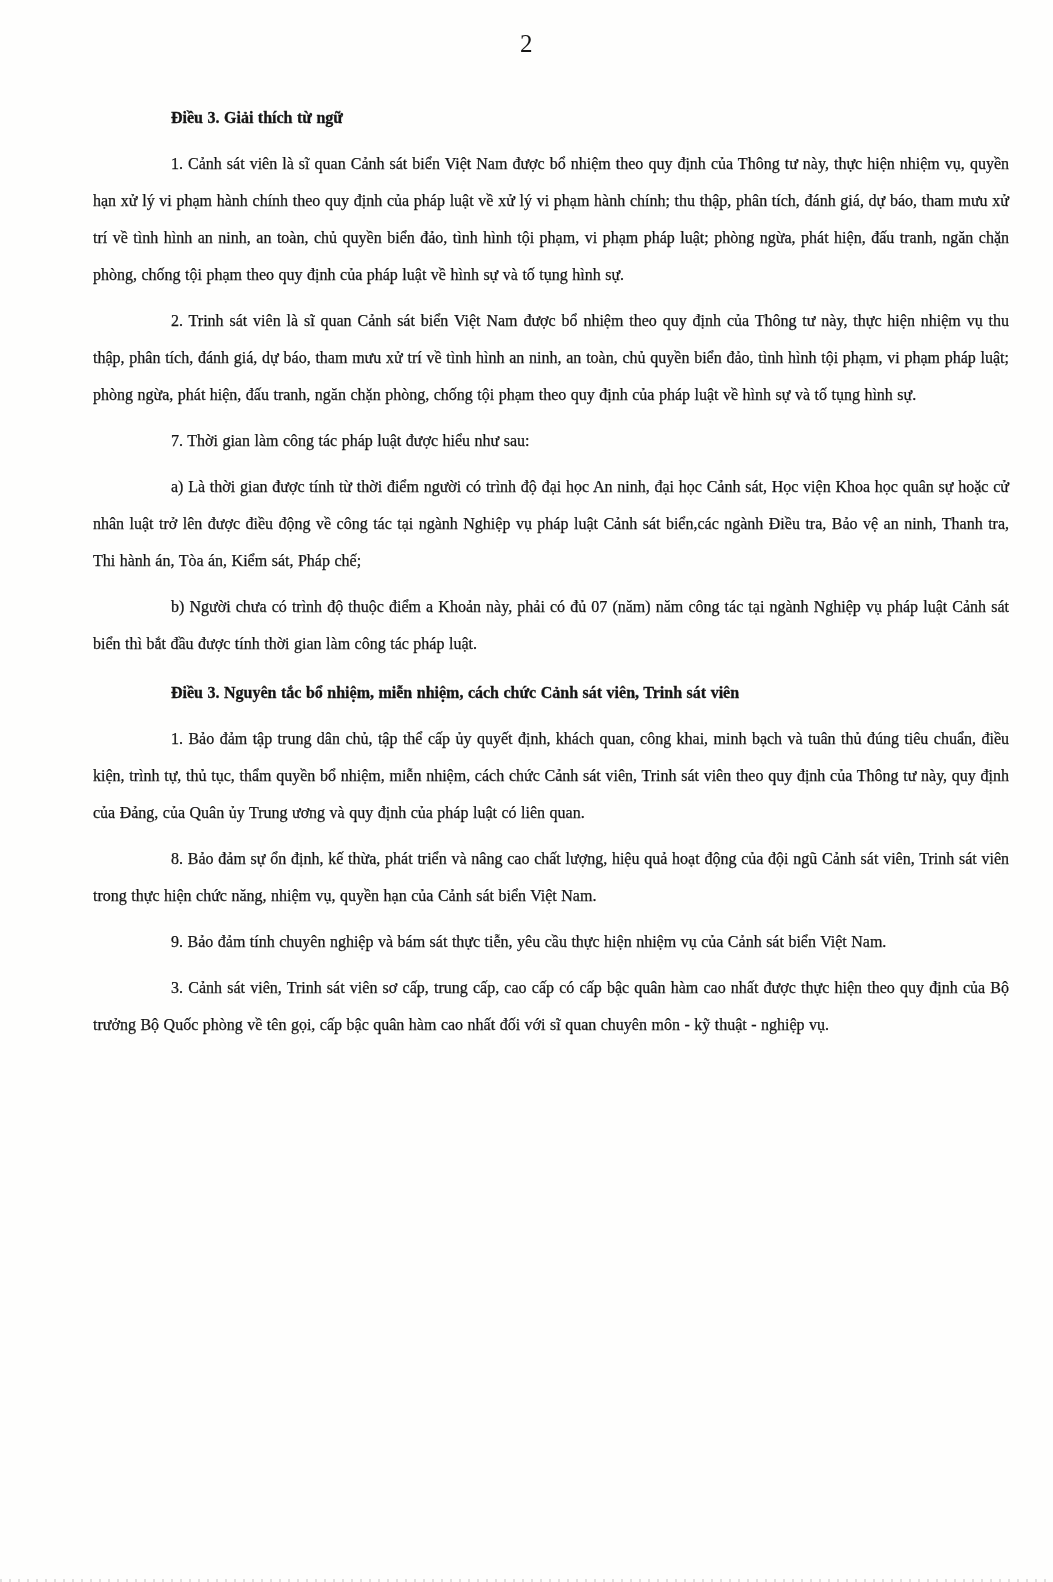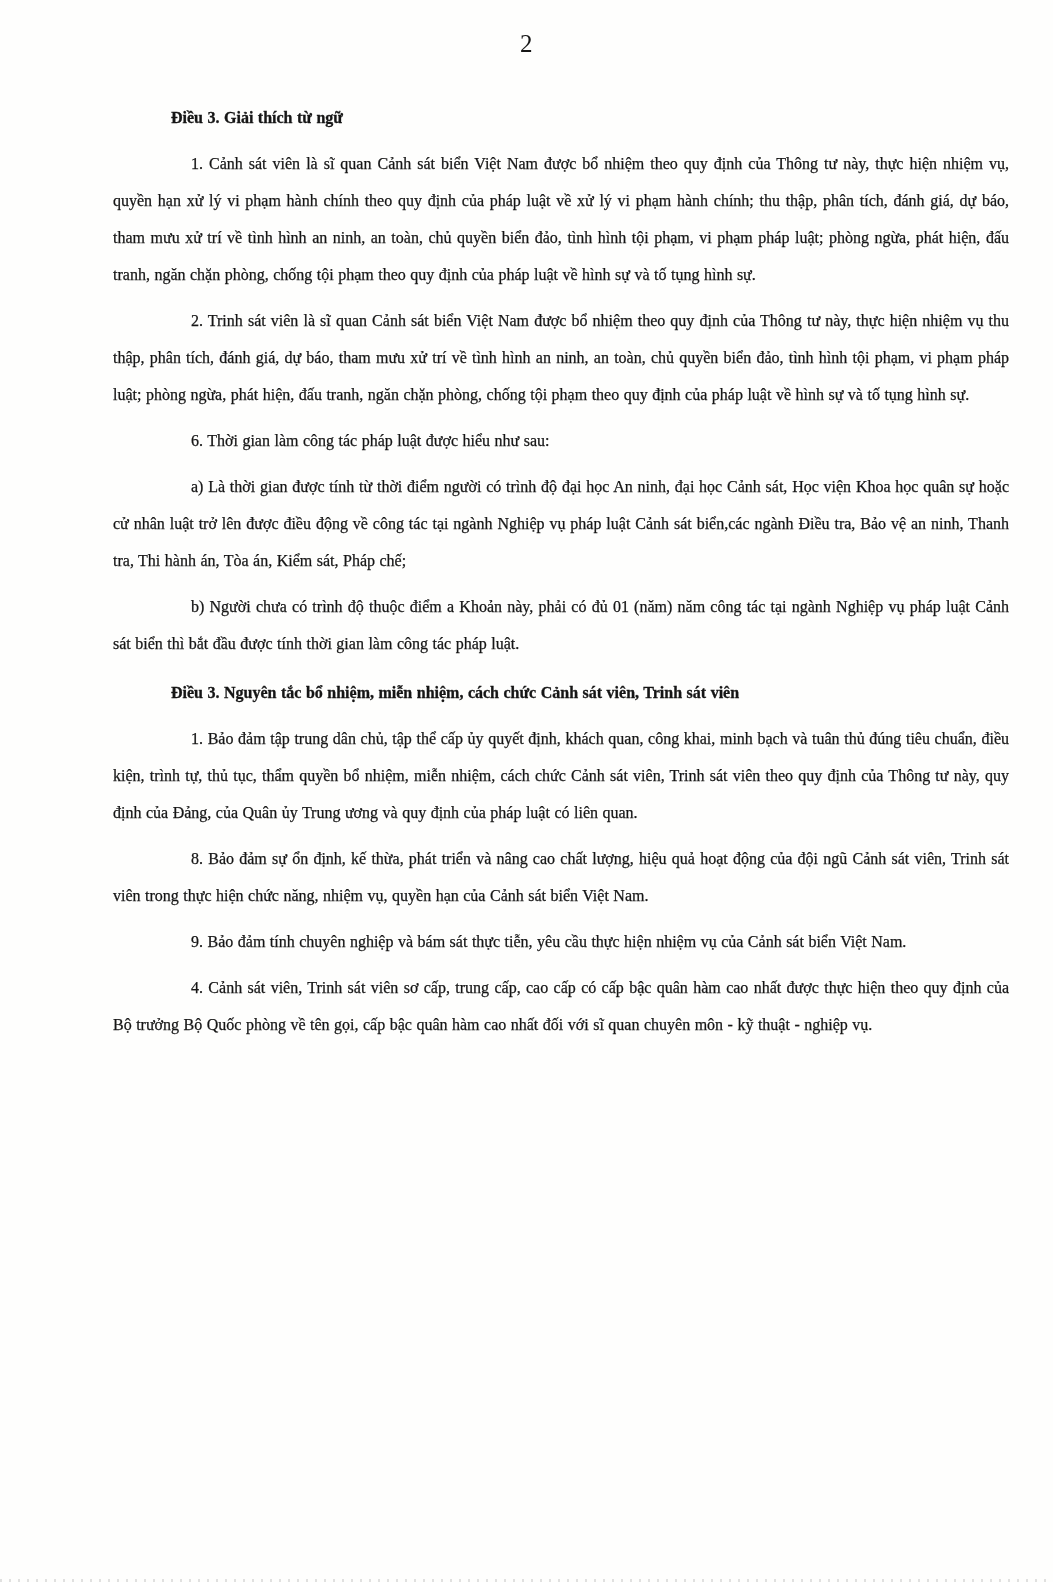--- a/index.html
+++ b/index.html
@@ -42,21 +42,20 @@
     font-size: 16px;
     line-height: 37px;
     text-align: justify;
     text-indent: 78px;
     margin: 0;
     word-spacing: 0.5px;
     -webkit-text-stroke: 0.25px #161616;
   }
   .para {
     margin-top: 9px;
-    margin-left: 20px;
   }
   .heading {
     font-weight: 700;
     margin-top: 12px;
     -webkit-text-stroke: 0.3px #111111;
   }
   .heading-first {
     margin-top: 0;
   }
   
@@ -82,33 +81,33 @@
   <div class="page-number">2</div>
 
   <div class="content">
 
     <h2 class="block heading heading-first">Điều 3. Giải thích từ ngữ</h2>
 
     <p class="block para">1. Cảnh sát viên là sĩ quan Cảnh sát biển Việt Nam được bổ nhiệm theo quy định của Thông tư này, thực hiện nhiệm vụ, quyền hạn xử lý vi phạm hành chính theo quy định của pháp luật về xử lý vi phạm hành chính; thu thập, phân tích, đánh giá, dự báo, tham mưu xử trí về tình hình an ninh, an toàn, chủ quyền biển đảo, tình hình tội phạm, vi phạm pháp luật; phòng ngừa, phát hiện, đấu tranh, ngăn chặn phòng, chống tội phạm theo quy định của pháp luật về hình sự và tố tụng hình sự.</p>
 
     <p class="block para">2. Trinh sát viên là sĩ quan Cảnh sát biển Việt Nam được bổ nhiệm theo quy định của Thông tư này, thực hiện nhiệm vụ thu thập, phân tích, đánh giá, dự báo, tham mưu xử trí về tình hình an ninh, an toàn, chủ quyền biển đảo, tình hình tội phạm, vi phạm pháp luật; phòng ngừa, phát hiện, đấu tranh, ngăn chặn phòng, chống tội phạm theo quy định của pháp luật về hình sự và tố tụng hình sự.</p>
 
-    <p class="block para">6. Thời gian làm công tác pháp luật được hiểu như sau:</p>
+    <p class="block para">7. Thời gian làm công tác pháp luật được hiểu như sau:</p>
 
     <p class="block para">a) Là thời gian được tính từ thời điểm người có trình độ đại học An ninh, đại học Cảnh sát, Học viện Khoa học quân sự hoặc cử nhân luật trở lên được điều động về công tác tại ngành Nghiệp vụ pháp luật Cảnh sát biển,các ngành Điều tra, Bảo vệ an ninh, Thanh tra, Thi hành án, Tòa án, Kiểm sát, Pháp chế;</p>
 
-    <p class="block para">b) Người chưa có trình độ thuộc điểm a Khoản này, phải có đủ 01 (năm) năm công tác tại ngành Nghiệp vụ pháp luật Cảnh sát biển thì bắt đầu được tính thời gian làm công tác pháp luật.</p>
+    <p class="block para">b) Người chưa có trình độ thuộc điểm a Khoản này, phải có đủ 07 (năm) năm công tác tại ngành Nghiệp vụ pháp luật Cảnh sát biển thì bắt đầu được tính thời gian làm công tác pháp luật.</p>
 
     <h2 class="block heading">Điều 3. Nguyên tắc bổ nhiệm, miễn nhiệm, cách chức Cảnh sát viên, Trinh sát viên</h2>
 
     <p class="block para">1. Bảo đảm tập trung dân chủ, tập thể cấp ủy quyết định, khách quan, công khai, minh bạch và tuân thủ đúng tiêu chuẩn, điều kiện, trình tự, thủ tục, thẩm quyền bổ nhiệm, miễn nhiệm, cách chức Cảnh sát viên, Trinh sát viên theo quy định của Thông tư này, quy định của Đảng, của Quân ủy Trung ương và quy định của pháp luật có liên quan.</p>
 
     <p class="block para">8. Bảo đảm sự ổn định, kế thừa, phát triển và nâng cao chất lượng, hiệu quả hoạt động của đội ngũ Cảnh sát viên, Trinh sát viên trong thực hiện chức năng, nhiệm vụ, quyền hạn của Cảnh sát biển Việt Nam.</p>
 
     <p class="block para">9. Bảo đảm tính chuyên nghiệp và bám sát thực tiễn, yêu cầu thực hiện nhiệm vụ của Cảnh sát biển Việt Nam.</p>
 
-    <p class="block para">4. Cảnh sát viên, Trinh sát viên sơ cấp, trung cấp, cao cấp có cấp bậc quân hàm cao nhất được thực hiện theo quy định của Bộ trưởng Bộ Quốc phòng về tên gọi, cấp bậc quân hàm cao nhất đối với sĩ quan chuyên môn - kỹ thuật - nghiệp vụ.</p>
+    <p class="block para">3. Cảnh sát viên, Trinh sát viên sơ cấp, trung cấp, cao cấp có cấp bậc quân hàm cao nhất được thực hiện theo quy định của Bộ trưởng Bộ Quốc phòng về tên gọi, cấp bậc quân hàm cao nhất đối với sĩ quan chuyên môn - kỹ thuật - nghiệp vụ.</p>
 
   </div>
 
   <div class="scan-noise"></div>
 
 </div>
 
 </body></html>

